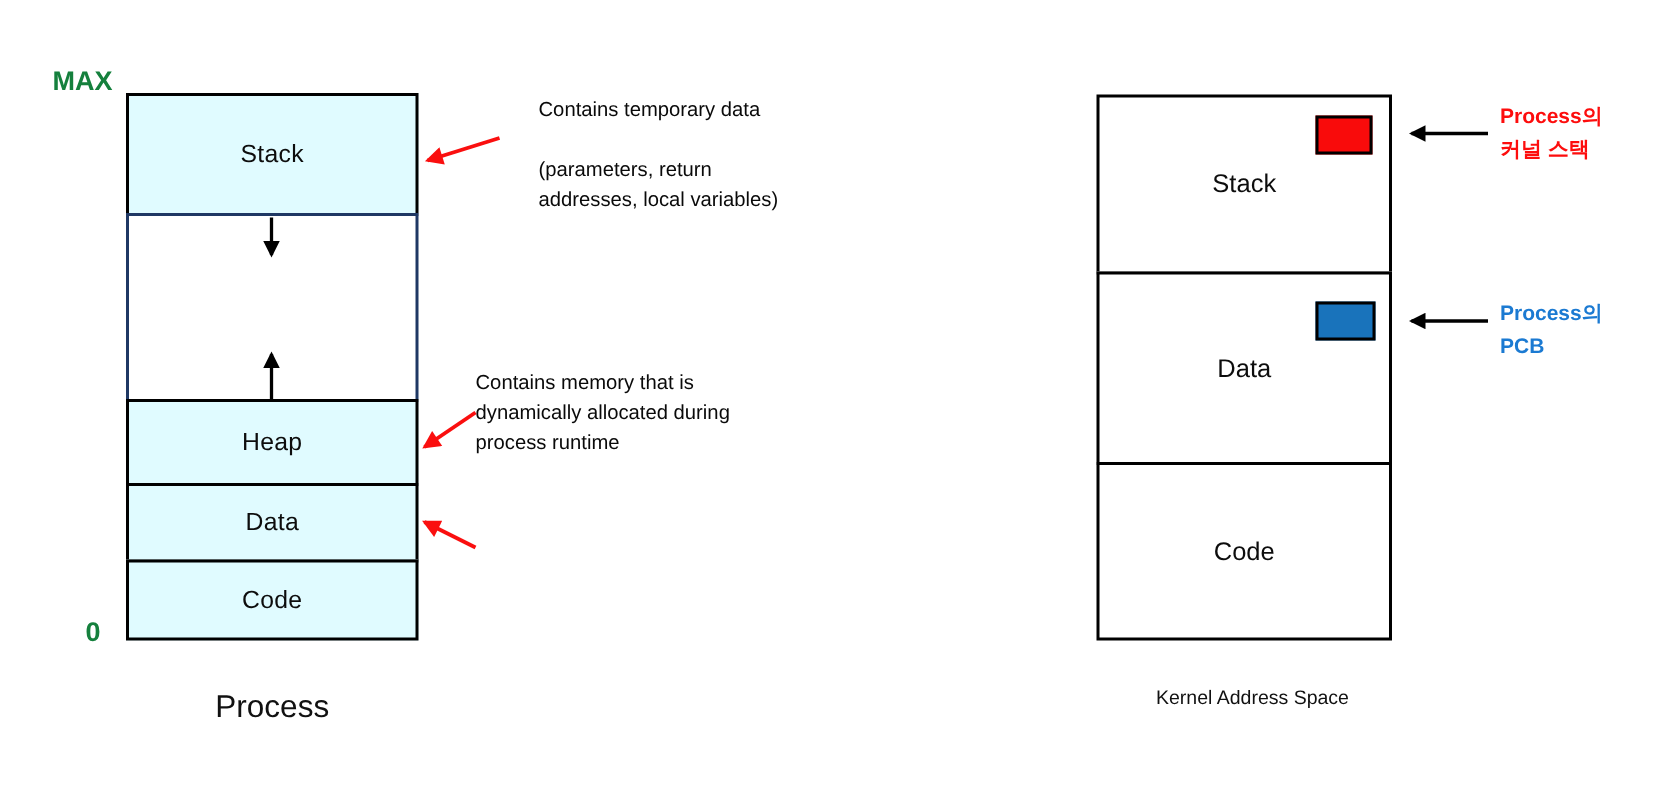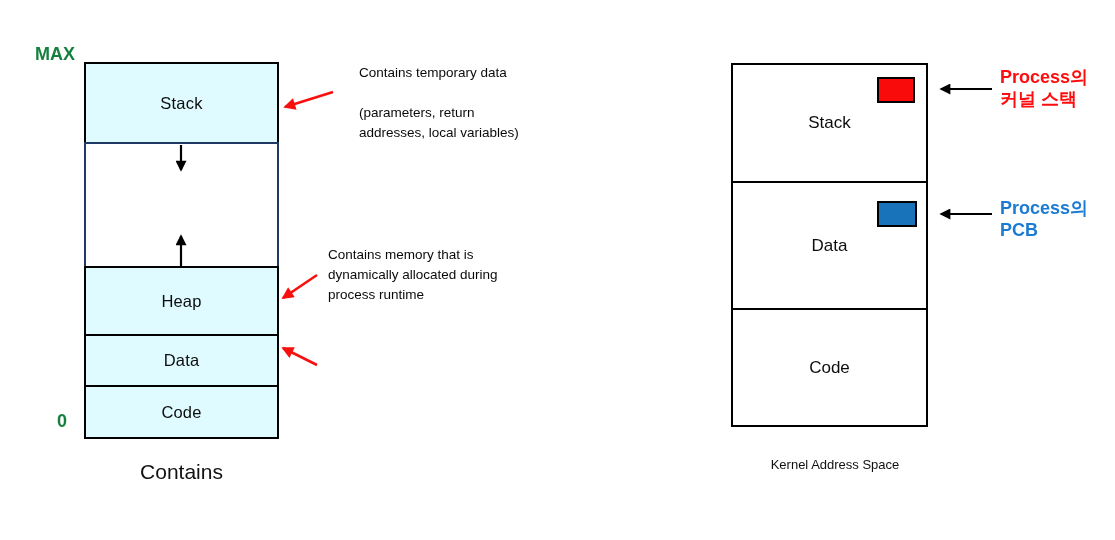--- a/index.html
+++ b/index.html
@@ -6,50 +6,50 @@
   body{font-family:"Liberation Sans","DejaVu Sans",sans-serif;}
   .canvas{position:relative;width:1115px;height:540px;background:#ffffff;overflow:hidden;}
 
   
   .pcol{position:absolute;left:84px;top:62px;width:195px;}
   .sec{box-sizing:border-box;width:195px;border:2px solid #000;display:flex;align-items:center;justify-content:center;
        font-size:16.5px;color:#0d0d0d;letter-spacing:.2px;}
   .sec.cyan{background:#e0fbff;}
   .sec.stack{height:82px;}
   .sec.growth{height:126px;margin-top:-2px;border-color:#1f3864;background:#ffffff;}
-  .sec.heap{height:70px;margin-top:-2px;}
+  .sec.heap{height:58px;margin-top:-2px;}
   .sec.data{height:53px;margin-top:-2px;}
   .sec.code{height:54px;margin-top:-2px;}
 
   .addr{position:absolute;font-size:18px;color:#15803d;font-weight:bold;}
   .addr.max{left:35px;top:44px;}
   .addr.zero{left:57px;top:411px;}
 
   .ann{position:absolute;font-size:13.5px;line-height:20px;color:#0a0a0a;white-space:pre-line;}
   .ann.s{left:327px;top:63px;margin-left:32px;}
-  .ann.h{left:328px;top:245px;}
+  .ann.h{left:317px;top:245px;}
   .ann.d{left:327px;top:351px;}
 
   .title{position:absolute;color:#111;text-align:center;}
   .title.proc{left:84px;width:195px;top:460px;font-size:21px;}
   .title.kern{left:710px;width:250px;top:457px;font-size:13px;}
 
   
   .kcol{position:absolute;left:731px;top:63px;width:197px;}
   .ksec{box-sizing:border-box;width:197px;border:2px solid #000;background:#ffffff;display:flex;align-items:center;justify-content:center;
         font-size:17px;color:#0d0d0d;}
   .ksec.stack{height:120px;}
   .ksec.data{height:129px;margin-top:-2px;}
   .ksec.code{height:119px;margin-top:-2px;}
 
   .mini{position:absolute;box-sizing:border-box;border:2px solid #000;}
   .mini.red{left:146px;top:14px;width:38px;height:26px;background:#f90b0b;}
   .mini.blue{left:146px;top:138px;width:40px;height:26px;background:#1973bb;}
 
-  .callout{position:absolute;font-size:18px;font-weight:bold;line-height:22px;white-space:pre-line;}
+  .callout{position:absolute;font-size:14px;font-weight:bold;line-height:22px;white-space:pre-line;}
   .callout.kstack{left:1000px;top:66px;color:#fd0d0d;}
   .callout.pcb{left:1000px;top:197px;color:#1b7ad2;}
 
   .overlay{position:absolute;left:0;top:0;width:1115px;height:540px;pointer-events:none;}
 </style>
 </head>
 <body>
 
 <div class="canvas">
 
@@ -73,21 +73,21 @@
   </div>
 
   <div class="ann s">Contains temporary data
 
 (parameters, return
 addresses, local variables)</div>
   <div class="ann h">Contains memory that is
 dynamically allocated during
 process runtime</div>
 
-  <div class="title proc">Contains</div>
+  <div class="title proc">Process</div>
 
   <div class="kcol">
     <div class="ksec stack">
       <span>Stack</span>
     </div>
     <div class="ksec data">
       <span>Data</span>
     </div>
     <div class="ksec code">
       <span>Code</span>

